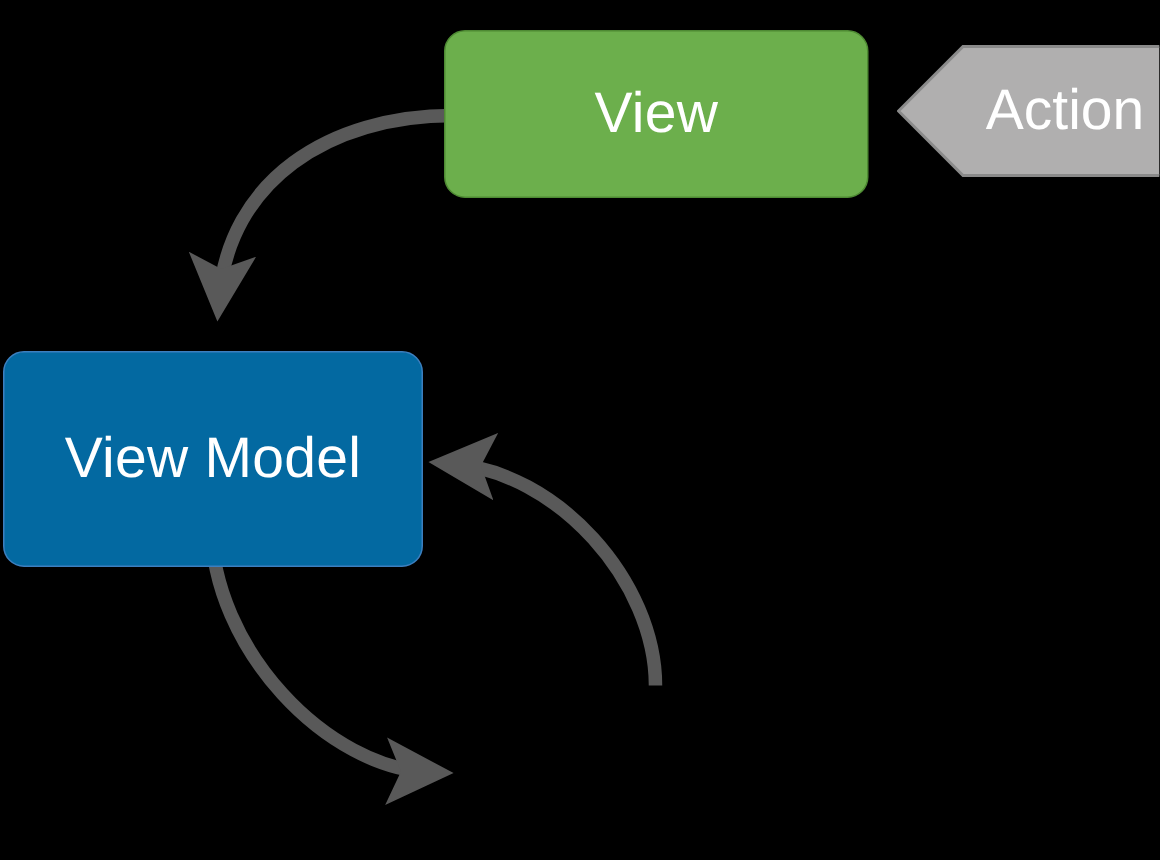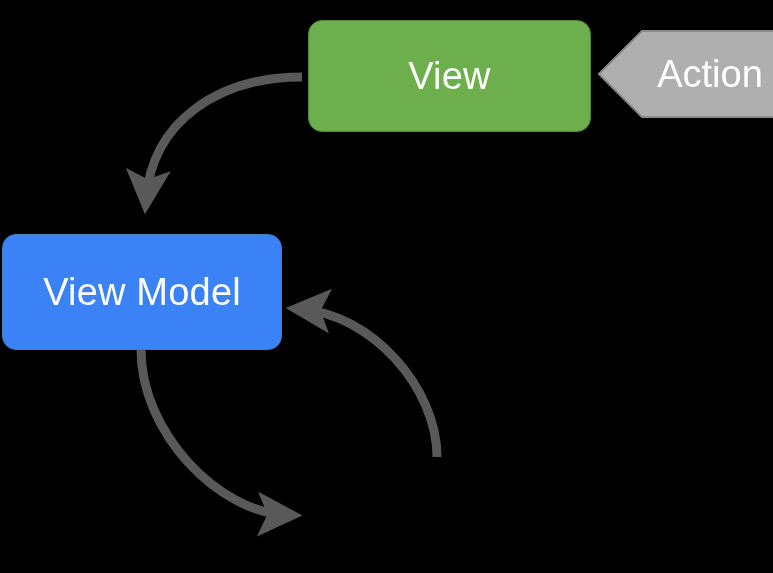--- a/index.html
+++ b/index.html
@@ -27,36 +27,36 @@
     letter-spacing: 0.2px;
     user-select: none;
   }
   .node-label {
     display: block;
     line-height: 1;
   }
 
   
   #node-view {
-    left: 308px;
+    left: 296px;
     top: 20px;
     width: 283px;
     height: 112px;
     background: #6CAF4C;
     border: 1.5px solid #4E8A33;
     font-size: 38px;
   }
 
   
   #node-view-model {
     left: 2px;
     top: 234px;
     width: 280px;
-    height: 116px;
-    background: #3b82f6;
+    height: 144px;
+    background: #0369a1;
     border: 1.5px solid #3C7FBF;
     font-size: 38px;
   }
 
   
   #node-model {
     left: 303px;
     top: 457px;
     width: 281px;
     height: 111px;

